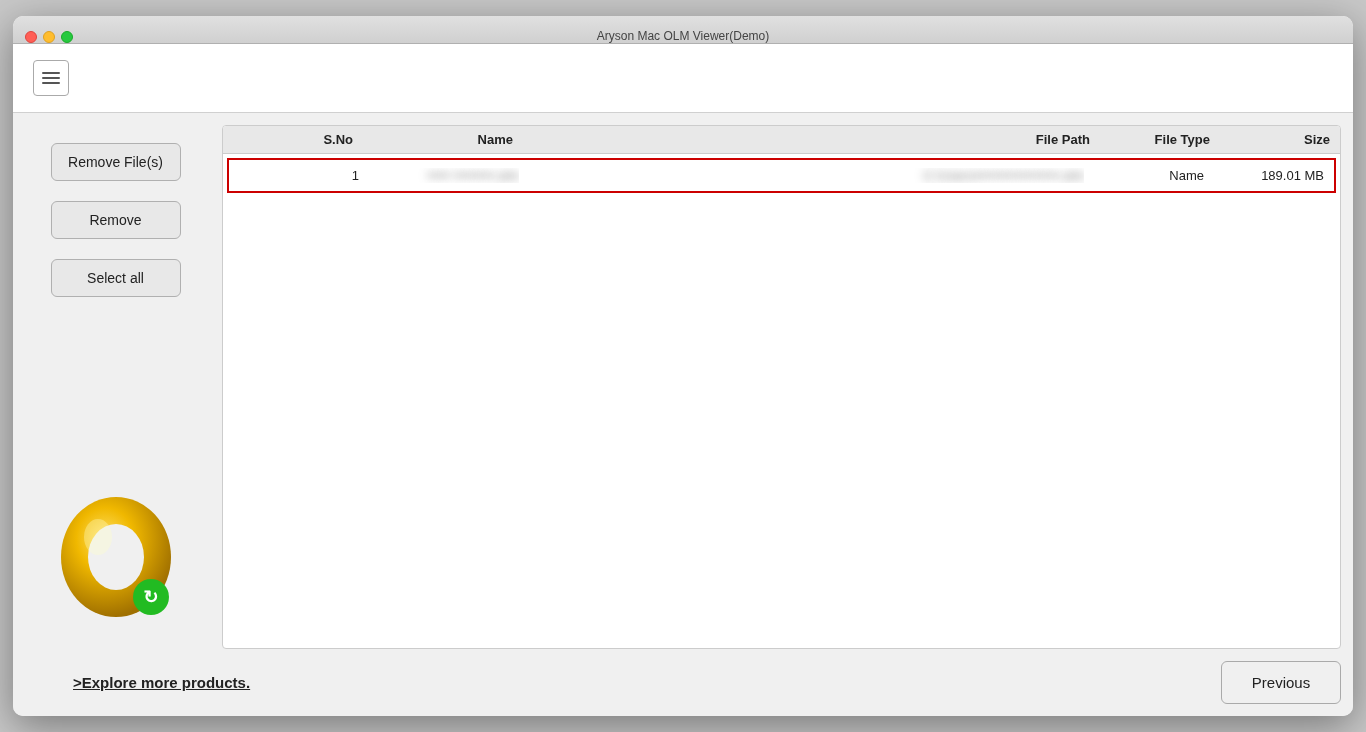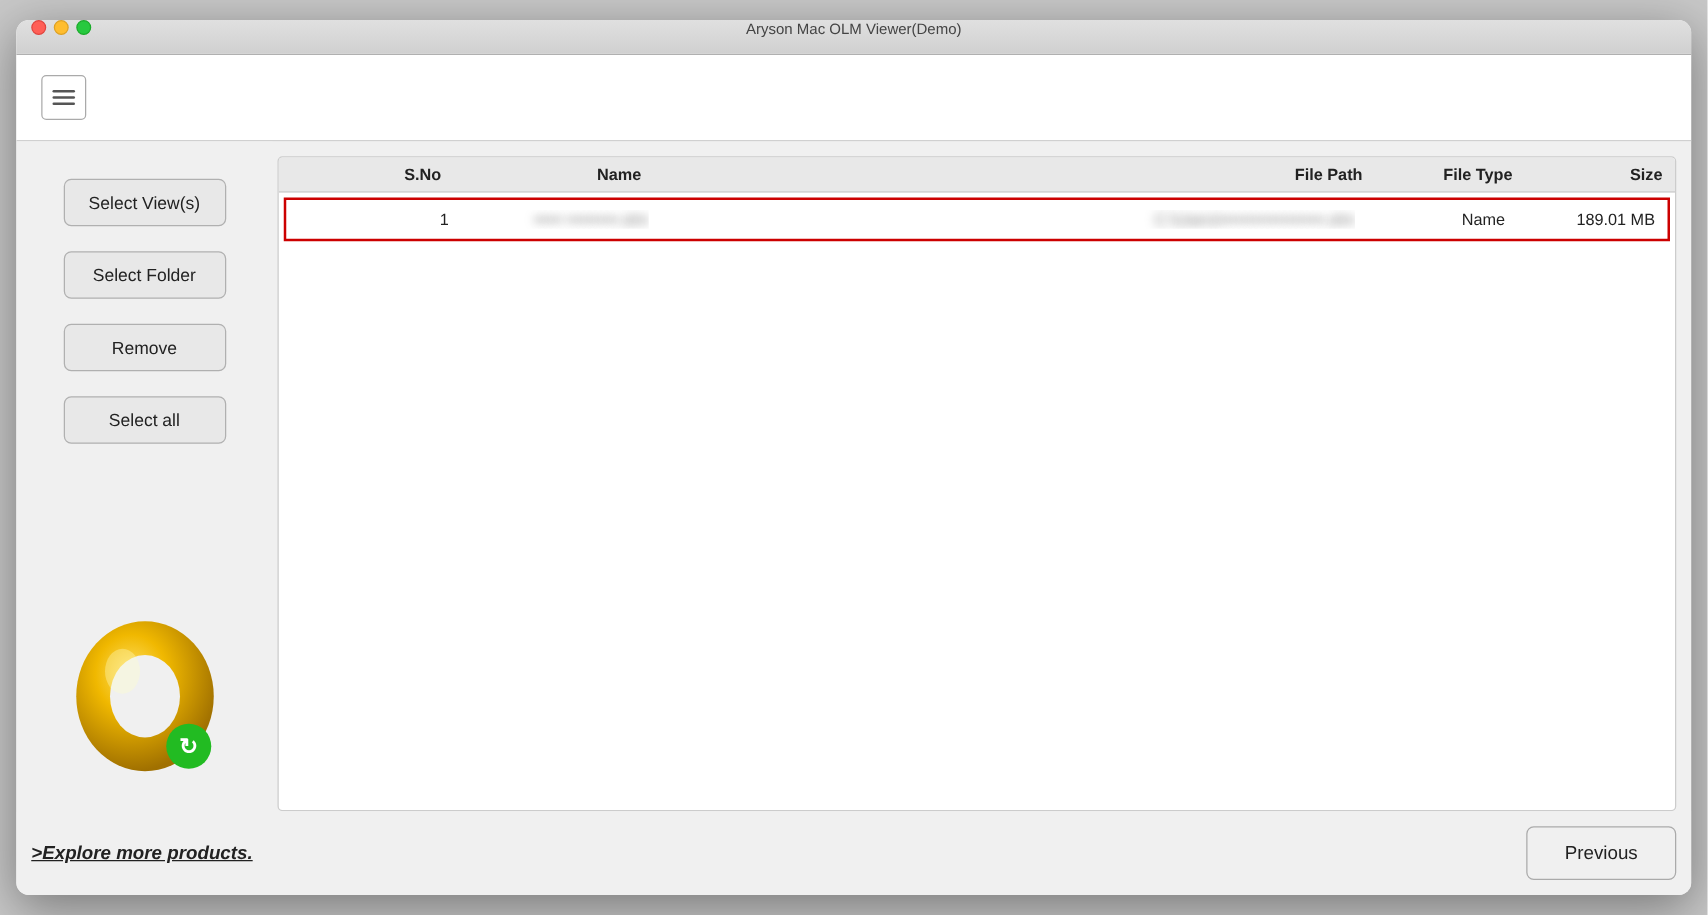--- a/index.html
+++ b/index.html
@@ -25,21 +25,21 @@
       display: flex;
       flex-direction: column;
       overflow: hidden;
     }
 
     .title-bar {
       height: 28px;
       background: linear-gradient(to bottom, #e0e0e0, #d0d0d0);
       border-radius: 10px 10px 0 0;
       display: flex;
-      align-items: flex-start;
+      align-items: flex-end;
       padding: 0 12px;
       position: relative;
       border-bottom: 1px solid #b0b0b0;
     }
 
     .traffic-lights {
       display: flex;
       gap: 6px;
     }
 
@@ -197,24 +197,24 @@
       display: flex;
       align-items: center;
       justify-content: space-between;
       padding: 12px 12px 12px 12px;
       background: #f0f0f0;
     }
 
     .explore-link {
       font-size: 15px;
       font-weight: 600;
-      font-style: italic;
       color: #222;
       text-decoration: underline;
       cursor: pointer;
+      margin-left: 48px;
     }
 
     .footer-buttons {
       display: flex;
       gap: 10px;
     }
 
     .footer-btn {
       width: 120px;
       padding: 12px 20px;
@@ -261,22 +261,21 @@
     <button class="menu-icon-btn">
       <div class="menu-line"></div>
       <div class="menu-line"></div>
       <div class="menu-line"></div>
     </button>
   </div>
 
   <div class="main-content">
 
     <div class="sidebar">
-      <button class="sidebar-btn">Select View(s)</button>
-      <button class="sidebar-btn">Select Folder</button>
+      <button class="sidebar-btn">Remove File(s)</button>
       <button class="sidebar-btn">Remove</button>
       <button class="sidebar-btn">Select all</button>
 
       <div class="logo-area">
         <svg class="logo-svg" viewBox="0 0 140 140">
 
           <defs>
             <radialGradient id="goldGrad" cx="40%" cy="35%" r="65%">
               <stop offset="0%" style="stop-color:#ffe066"></stop>
               <stop offset="40%" style="stop-color:#f0b800"></stop>

